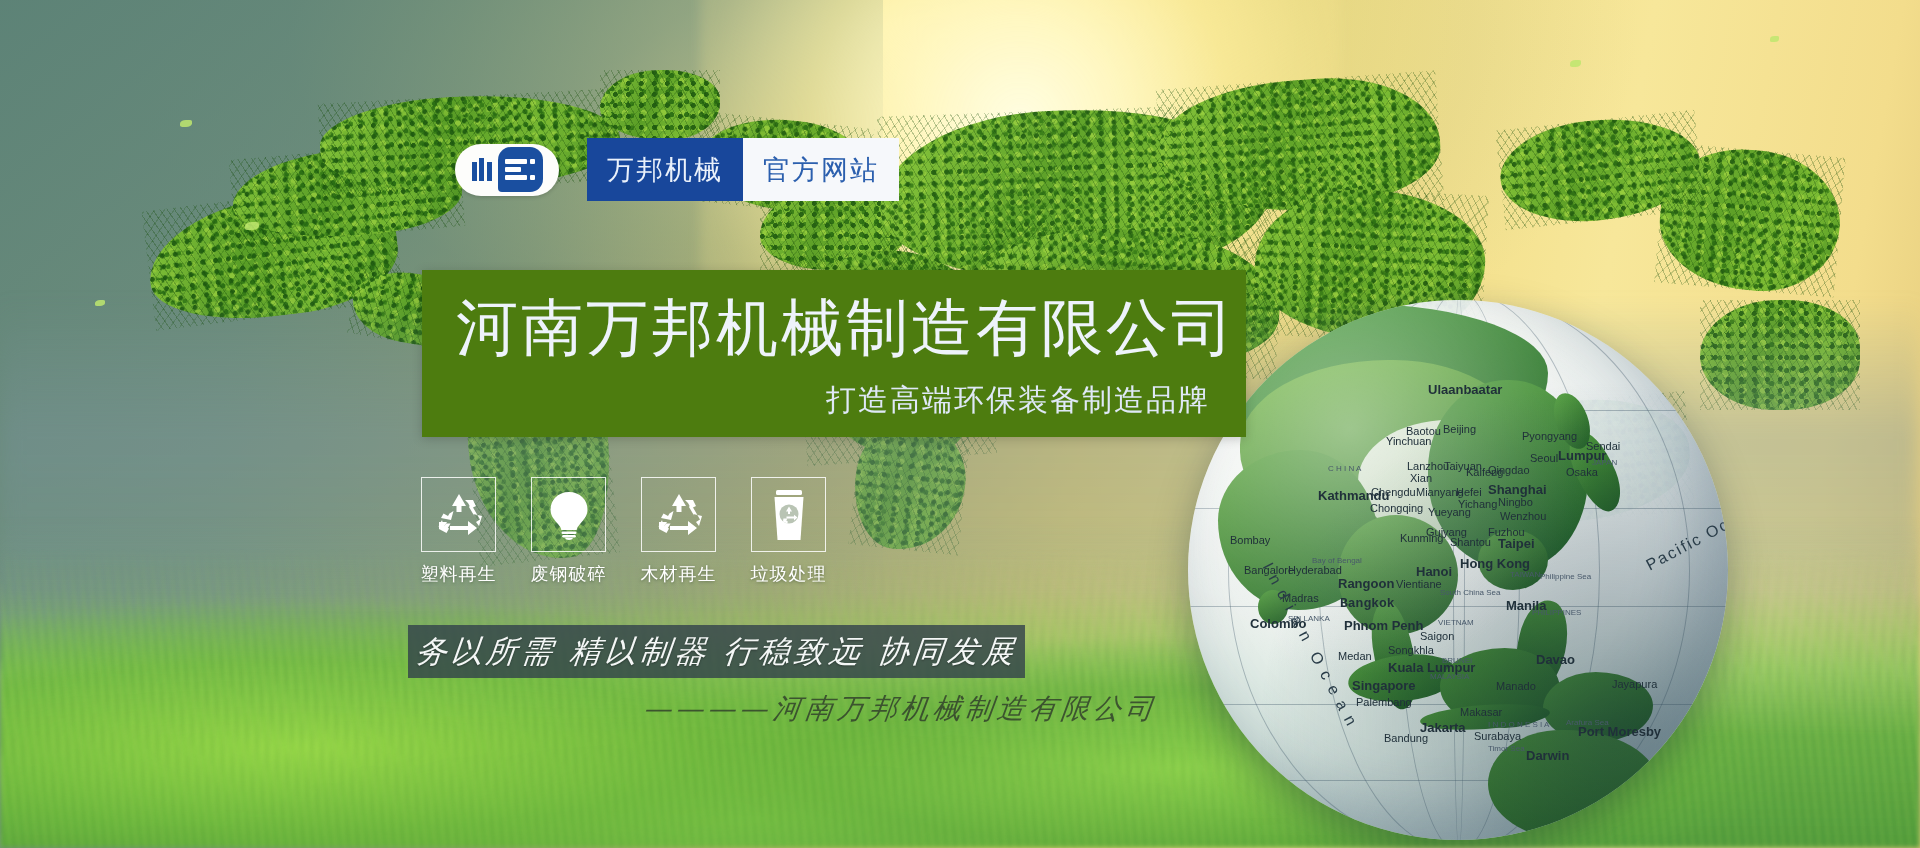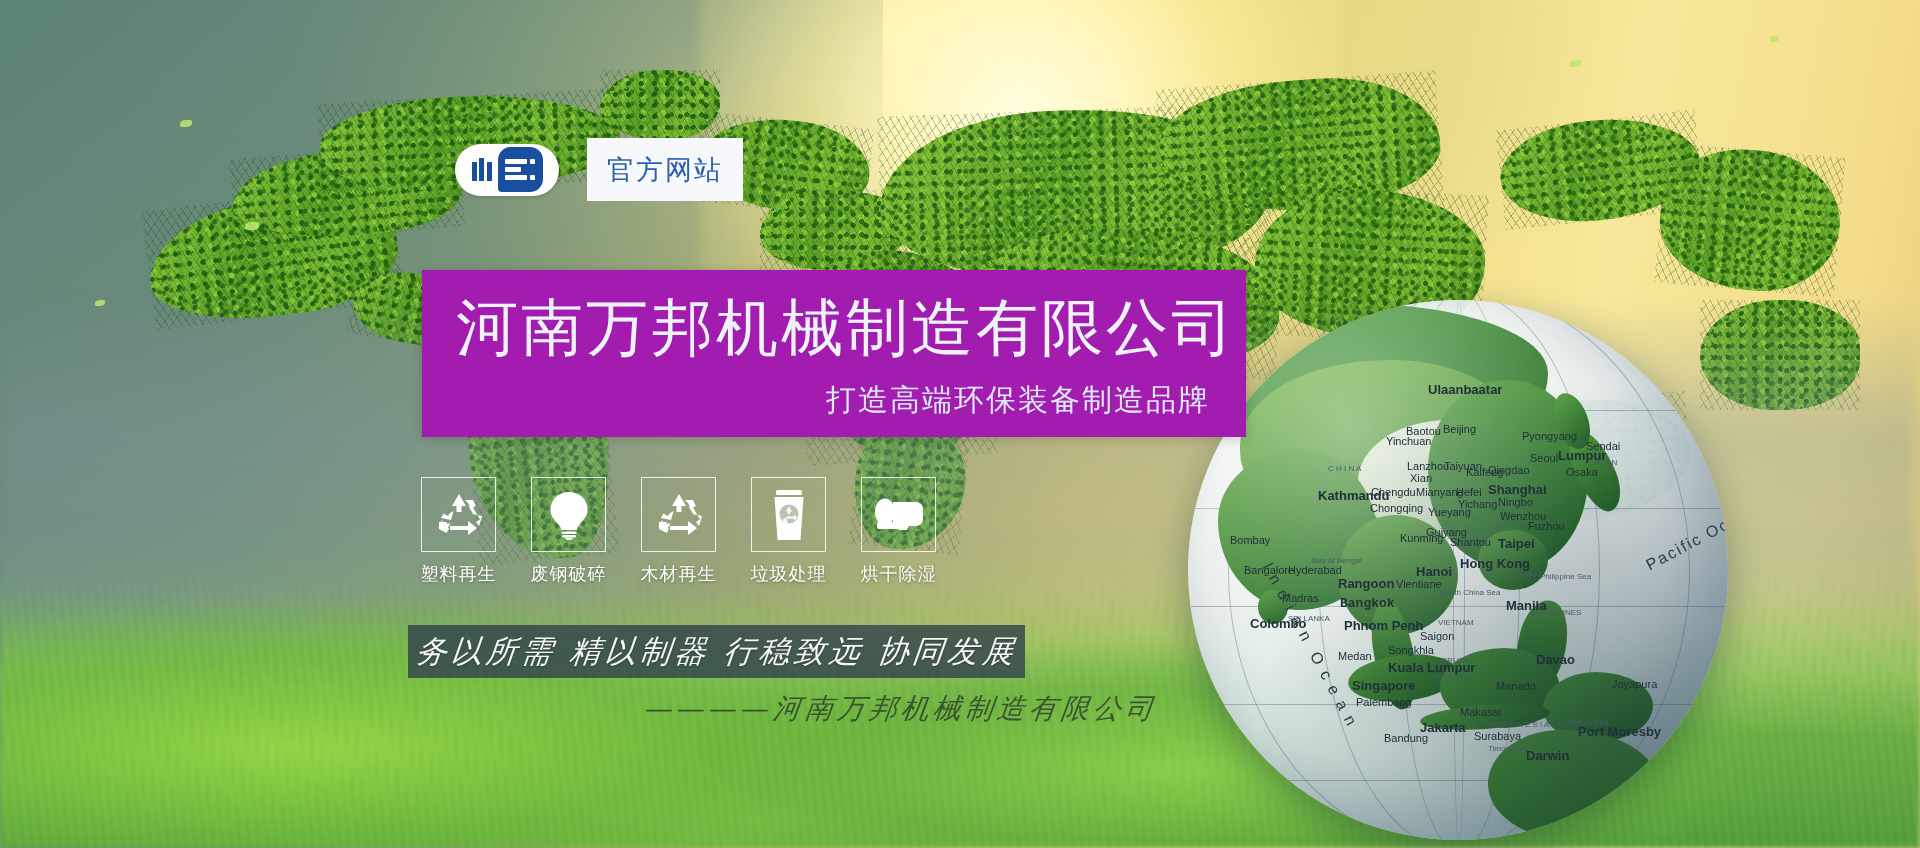--- a/index.html
+++ b/index.html
@@ -113,21 +113,21 @@
     display:flex;align-items:center;justify-content:center;
     padding:0 20px;font-size:27px;letter-spacing:2px;
     font-weight:400;
   }
   .tab-primary{background:#18479b;color:#eaf1fb;}
   .tab-secondary{background:#f6f8fb;color:#2b5fae;}
 
   
   .banner{
     position:absolute;left:422px;top:270px;width:824px;height:167px;
-    background:#a21caf;
+    background:#4d7c0f;
     box-shadow:0 2px 10px rgba(0,0,0,.18);
   }
   .banner-title{
     position:absolute;left:34px;top:16px;
     font-size:62px;letter-spacing:3px;color:#eef3fb;
     white-space:nowrap;font-weight:400;
   }
   .banner-sub{
     position:absolute;right:36px;bottom:16px;
     font-size:30px;letter-spacing:2px;color:#dfe8f7;
@@ -289,21 +289,21 @@
         <div class="glabel" style="left:228px;top:186px;">Mianyang</div>
         <div class="glabel big" style="left:130px;top:188px;">Kathmandu</div>
         <div class="glabel" style="left:182px;top:202px;">Chongqing</div>
         <div class="glabel" style="left:268px;top:186px;">Hefei</div>
         <div class="glabel big" style="left:300px;top:182px;">Shanghai</div>
         <div class="glabel" style="left:270px;top:198px;">Yichang</div>
         <div class="glabel" style="left:310px;top:196px;">Ningbo</div>
         <div class="glabel" style="left:240px;top:206px;">Yueyang</div>
         <div class="glabel" style="left:312px;top:210px;">Wenzhou</div>
         <div class="glabel" style="left:238px;top:226px;">Guiyang</div>
-        <div class="glabel" style="left:300px;top:220px;margin-left:40px;">Fuzhou</div>
+        <div class="glabel" style="left:300px;top:226px;">Fuzhou</div>
         <div class="glabel big" style="left:310px;top:236px;">Taipei</div>
         <div class="glabel" style="left:262px;top:236px;">Shantou</div>
         <div class="glabel" style="left:212px;top:232px;">Kunming</div>
         <div class="glabel big" style="left:272px;top:256px;">Hong Kong</div>
         <div class="glabel big" style="left:228px;top:264px;">Hanoi</div>
         <div class="glabel" style="left:208px;top:278px;">Vientiane</div>
         <div class="glabel big" style="left:150px;top:276px;">Rangoon</div>
         <div class="glabel big" style="left:152px;top:296px;font-family:Liberation Mono, monospace;">Bangkok</div>
         <div class="glabel" style="left:94px;top:292px;">Madras</div>
         <div class="glabel big" style="left:62px;top:316px;">Colombo</div>
@@ -366,20 +366,21 @@
             <span></span>
           </span>
         <span class="dots">
             <i></i>
             <i></i>
             <i></i>
           </span>
       </span>
     </div>
     <div class="tabs">
+      <div class="tab tab-primary">万邦机械</div>
       <div class="tab tab-secondary">官方网站</div>
     </div>
   </div>
 
   <div class="banner">
     <div class="banner-title">河南万邦机械制造有限公司</div>
     <div class="banner-sub">打造高端环保装备制造品牌</div>
   </div>
 
   <div class="features">
@@ -437,34 +438,20 @@
           <g fill="#ffffff">
             <path d="M20 17.5 L23 22.6 L21 22.6 L21 25 L19 25 L19 22.6 L17 22.6 Z"></path>
             <path d="M14.4 29.5 L18.4 29.5 L17.3 31.6 L19 32.8 L18 34.5 L14 32.5 Z"></path>
             <path d="M17.5 27.5 L25 27.5 L25 25.8 L28.5 28.6 L25 31.4 L25 29.6 L17.5 29.6 Z"></path>
           </g>
         </svg>
       </div>
       <div class="feature-label">垃圾处理</div>
     </div>
 
-    <div class="feature">
-      <div class="feature-box">
-        <svg width="52" height="40" viewBox="0 0 52 40" fill="#ffffff">
-          <ellipse cx="12" cy="17" rx="10" ry="13.5"></ellipse>
-          <ellipse cx="12" cy="17" rx="5.5" ry="9" fill="none"></ellipse>
-          <path d="M20 7 L43 7 C47 7 50 10 50 14 L50 24 C50 28 47 31 43 31 L36 31 L34 35 L26 35 L24 31 L20 31 Z"></path>
-          <rect x="4" y="27" width="30" height="7" rx="2.6"></rect>
-        </svg>
-        <svg width="0" height="0">
-            <defs></defs>
-          </svg>
-      </div>
-      <div class="feature-label">烘干除湿</div>
-    </div>
 
   </div>
 
   <div class="slogan">
     <div class="slogan-text">务以所需 精以制器 行稳致远 协同发展</div>
   </div>
   <div class="signature">————河南万邦机械制造有限公司</div>
 
 </div>
 

